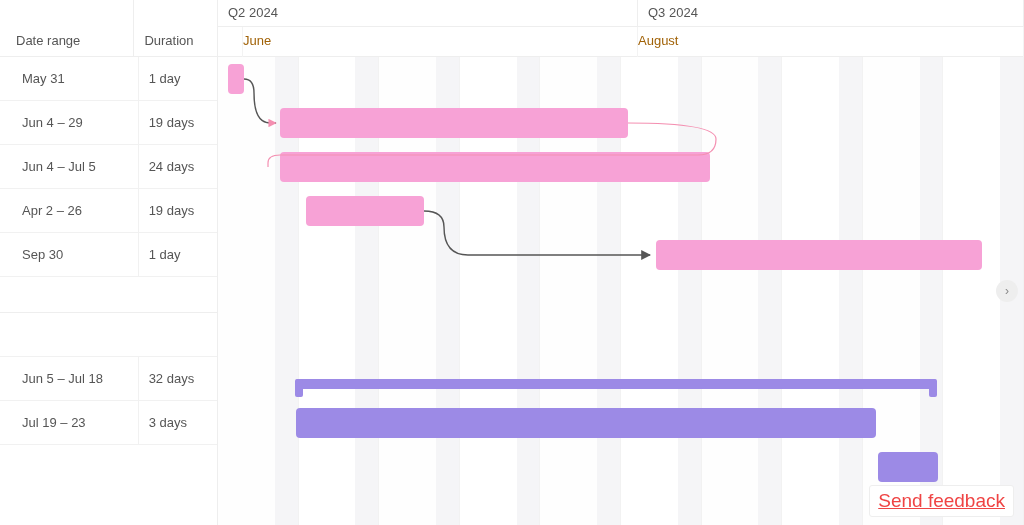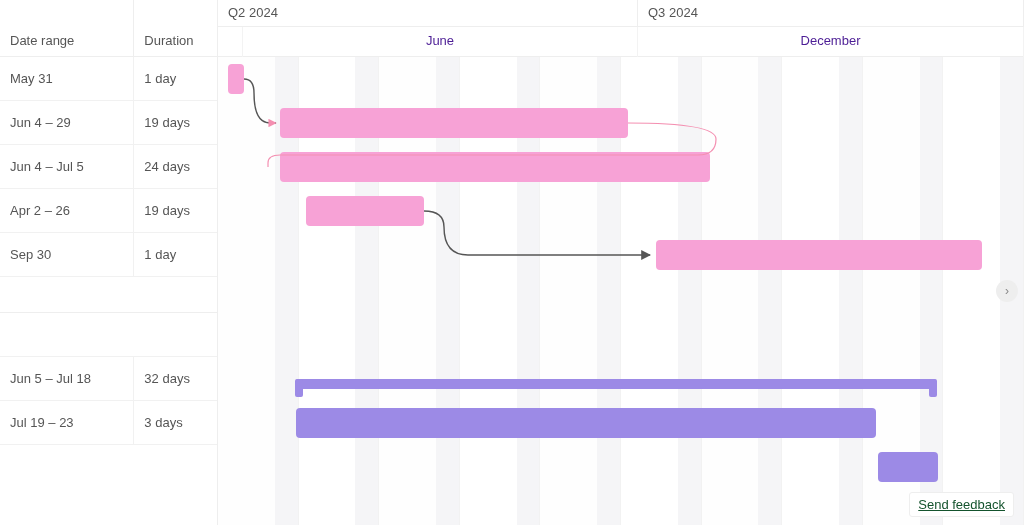--- a/index.html
+++ b/index.html
@@ -1,34 +1,34 @@
 <!DOCTYPE html>
 <html><head>
 <meta charset="utf-8">
 <style>
   * { box-sizing: border-box; margin: 0; padding: 0; }
   body { font-family: "Segoe UI", Arial, sans-serif; font-size: 13px; color: #555; background: #fff; width: 1024px; height: 525px; overflow: hidden; position: relative; }
 
   .wrap { display: flex; width: 1024px; height: 525px; }
   .side { width: 218px; flex: 0 0 218px; border-right: 1px solid #eee; }
   .side-head { display: flex; height: 57px; border-bottom: 1px solid #eee; }
-  .side-head .col-date { width: 135px; border-right: 1px solid #eee; display: flex; align-items: flex-end; padding: 0 10px 8px; }
+  .side-head .col-date { width: 135px; border-right: 1px solid #eee; display: flex; align-items: flex-end; padding: 0 16px 8px; }
   .side-head .col-dur  { width: 83px; display: flex; align-items: flex-end; padding: 0 10px 8px; }
   .row { display: flex; height: 44px; border-bottom: 1px solid #f1f1f1; }
-  .row .c1 { width: 135px; border-right: 1px solid #f1f1f1; padding: 0 10px; display: flex; align-items: center; }
+  .row .c1 { width: 135px; border-right: 1px solid #f1f1f1; padding: 0 10px; display: flex; align-items: center; margin-left: 12px; }
   .row .c2 { width: 83px; padding: 0 10px; display: flex; align-items: center; }
   .spacer { height: 36px; border-bottom: 1px solid #eee; }
   .spacer-summary { height: 44px; border-bottom: 1px solid #f1f1f1; }
 
   .chart { position: relative; flex: 1; height: 463px; }
   .timeline-head { height: 57px; border-bottom: 1px solid #eee; position: relative; }
   .quarters { height: 27px; display: flex; border-bottom: 1px solid #eee; }
   .quarters div { border-right: 1px solid #eee; padding: 5px 10px; font-size: 13px; }
   .months { height: 30px; display: flex; }
-  .months div { flex: 1; text-align: center; padding-top: 6px; color: #4c1d95; border-right: 1px solid #f3f3f3; }
+  .months div { flex: 1; text-align: left; padding-top: 6px; color: #a16207; border-right: 1px solid #f3f3f3; }
 
   .chart-body { position: relative; height: 468px; overflow: hidden; }
   .gridlines { position: absolute; inset: 0; display: flex; }
   .gridlines div { flex: 1; border-right: 1px solid #f2f2f2; }
   .gridlines div:nth-child(odd) { background: #fafafa22; }
   .gridlines .week { flex: 1; display:flex; }
   .gridlines .week span { flex:1; }
   .gridlines .week span.we { background:#f5f5f7; }
 
   .tracks { position: absolute; inset: 0; }
@@ -38,21 +38,21 @@
   .purple { background: #9c8ae6; }
   .summary-bar { position: absolute; height: 10px; top: 22px; background: #9c8ae6; border-radius: 2px; }
   .summary-bar::before, .summary-bar::after { content:""; position:absolute; top:0; width:8px; height:18px; background:#9c8ae6; border-radius:2px; }
   .summary-bar::before { left:-1px; }
   .summary-bar::after { right:-1px; }
 
   svg.dep { position: absolute; top:0; left:0; pointer-events:none; overflow:visible; }
 
   .scroll-right { position: absolute; right: 6px; top: 280px; width: 22px; height: 22px; border-radius: 50%; background: #eee; color:#888; display:flex; align-items:center; justify-content:center; font-size:12px; cursor:pointer; }
 
-  .feedback { position: absolute; right: 10px; bottom: 8px; font-size: 13px; color: #14532d; text-decoration: underline; background:#fff; padding:4px 8px; border:1px solid #eee; border-radius:3px; cursor:pointer; }
+  .feedback { position: absolute; right: 10px; bottom: 8px; font-size: 19px; color: #ef4444; text-decoration: underline; background:#fff; padding:4px 8px; border:1px solid #eee; border-radius:3px; cursor:pointer; }
 </style>
 </head>
 <body>
 
 <div class="wrap">
   <div class="side">
     <div class="side-head">
       <div class="col-date">Date range</div>
       <div class="col-dur">Duration</div>
     </div>
@@ -90,21 +90,21 @@
 
   <div class="chart">
     <div class="timeline-head">
       <div class="quarters">
         <div style="width:420px">Q2 2024</div>
         <div style="width:386px">Q3 2024</div>
       </div>
       <div class="months">
         <div style="flex:0 0 25px"></div>
         <div style="flex:0 0 395px">June</div>
-        <div style="flex:1">December</div>
+        <div style="flex:1">August</div>
       </div>
     </div>
 
     <div class="chart-body">
       <div class="gridlines">
         <div class="week">
             <span></span>
             <span></span>
             <span></span>
             <span></span>

